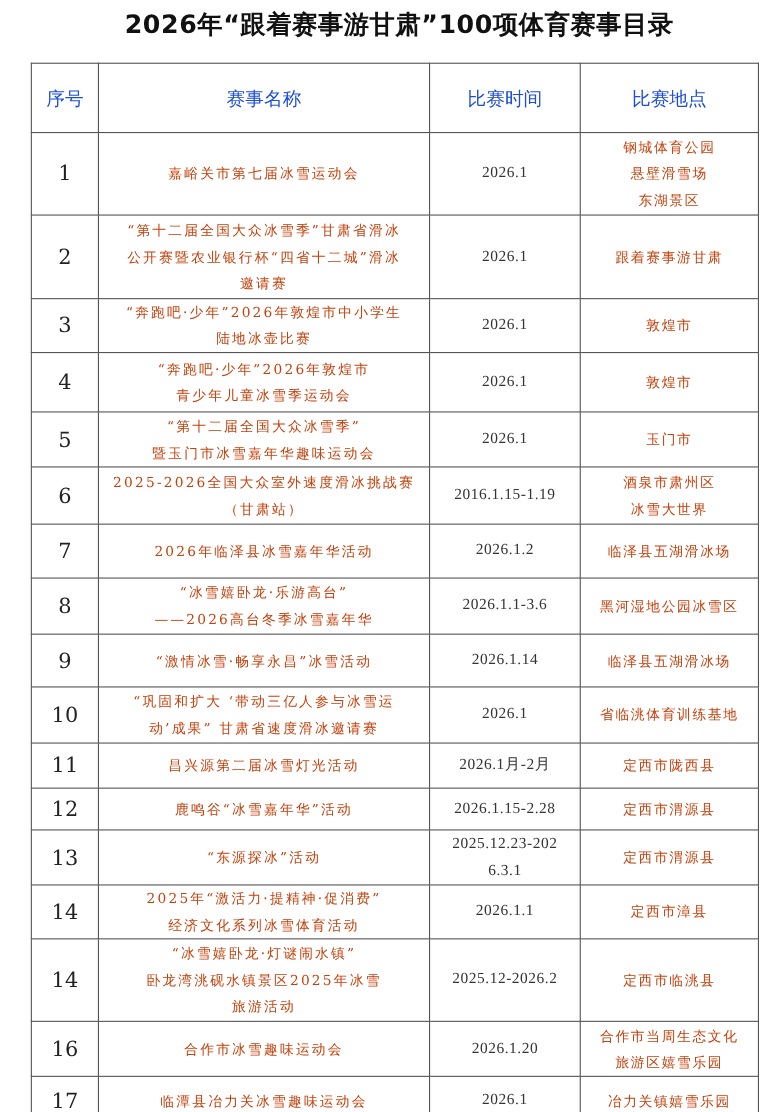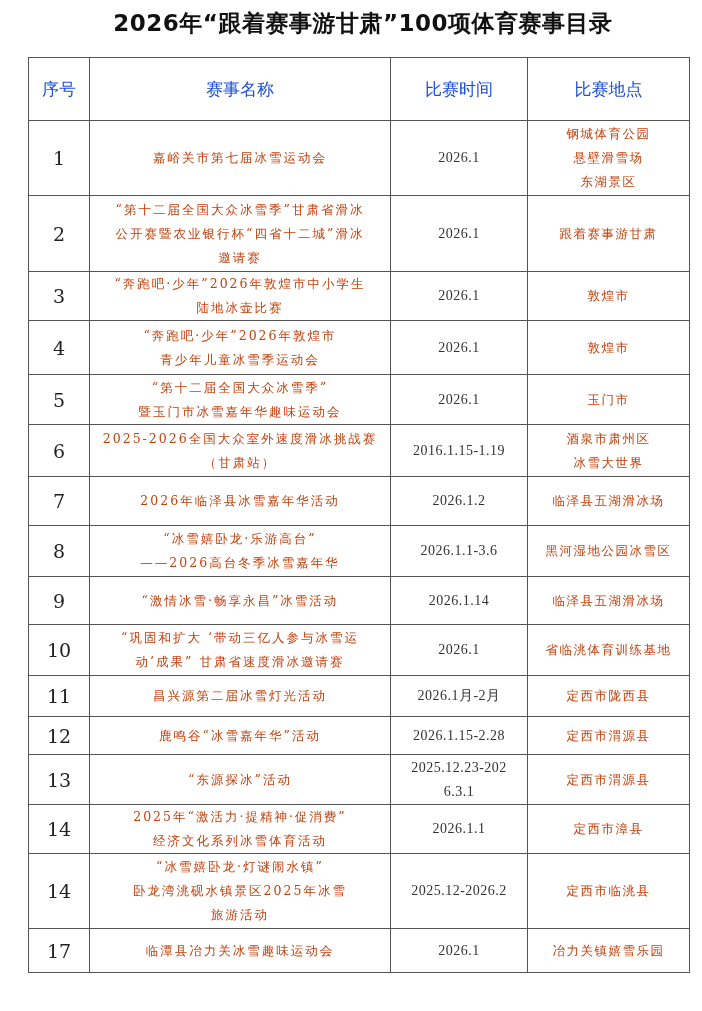--- a/index.html
+++ b/index.html
@@ -168,20 +168,27 @@
         <td class="c-place">定西市漳县</td>
       </tr>
       <tr style="height: 75px;">
         <td class="c-index">14</td>
         <td class="c-name">“冰雪嬉卧龙·灯谜闹水镇”
 卧龙湾洮砚水镇景区2025年冰雪
 旅游活动</td>
         <td class="c-time">2025.12-2026.2</td>
         <td class="c-place">定西市临洮县</td>
       </tr>
+      <tr style="height: 50px;">
+        <td class="c-index">16</td>
+        <td class="c-name">合作市冰雪趣味运动会</td>
+        <td class="c-time">2026.1.20</td>
+        <td class="c-place">合作市当周生态文化
+旅游区嬉雪乐园</td>
+      </tr>
       <tr style="height: 44px;">
         <td class="c-index">17</td>
         <td class="c-name">临潭县冶力关冰雪趣味运动会</td>
         <td class="c-time">2026.1</td>
         <td class="c-place">冶力关镇嬉雪乐园</td>
       </tr>
     </tbody>
 </table>
 
 </body></html>

